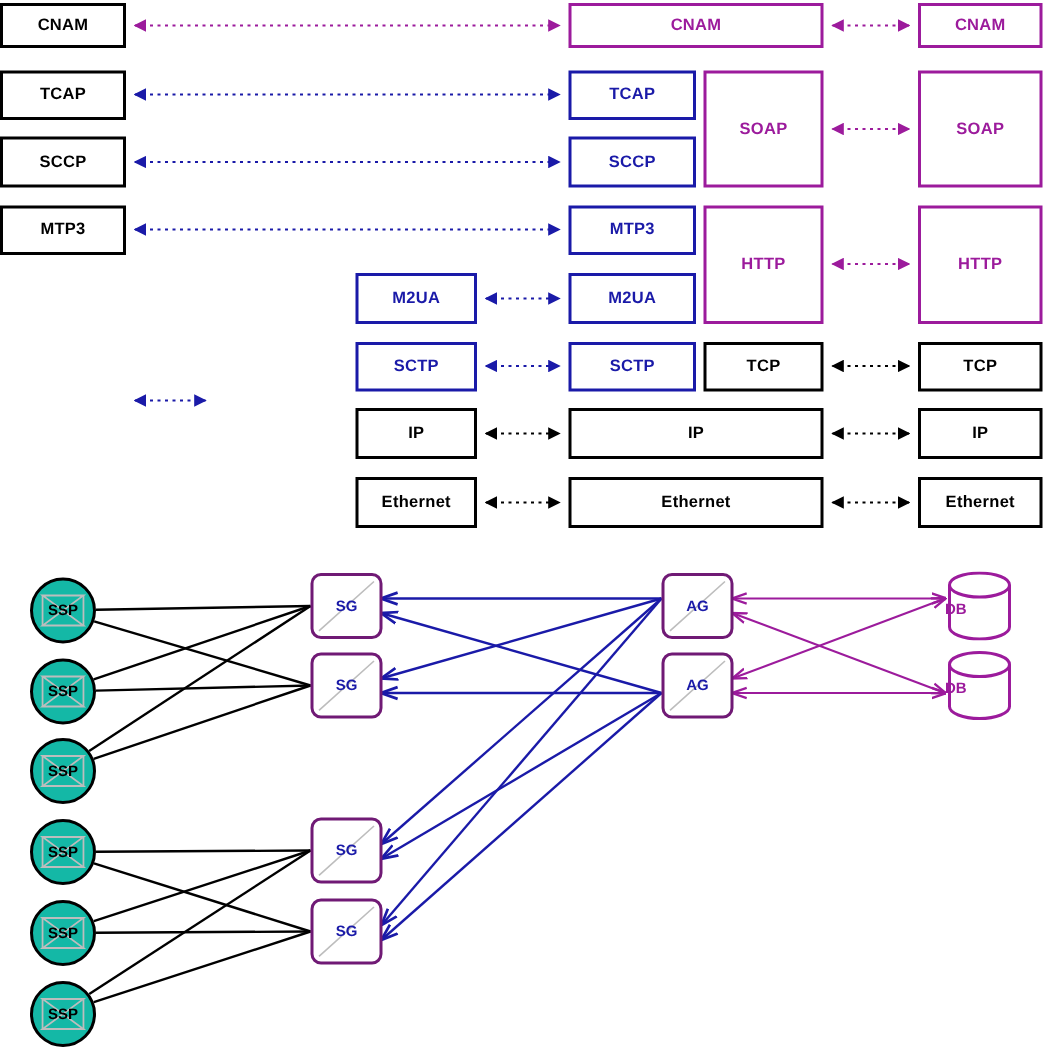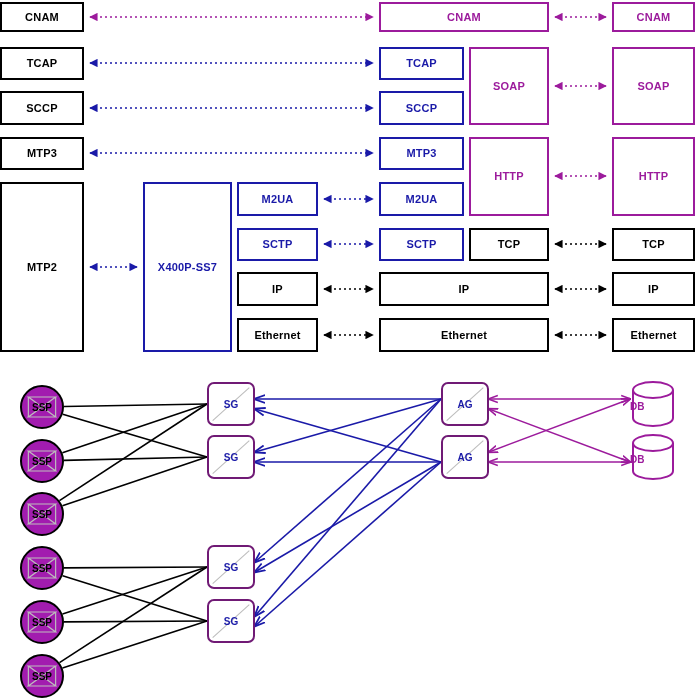--- a/index.html
+++ b/index.html
@@ -24,21 +24,21 @@
   .pbox.black{border:2px solid #000000;color:#000000;}
   .pbox.blue {border:2px solid #1a1aa8;color:#1a1aa8;}
   .pbox.purple{border:2px solid #9c1b9c;color:#9c1b9c;}
 
   
   .ssp{
     position:absolute;
     width:44px;height:44px;
     box-sizing:border-box;
     border:2px solid #000;border-radius:50%;
-    background:#a21caf;
+    background:#14b8a6;
     display:flex;align-items:center;justify-content:center;
     font-size:10px;font-weight:bold;color:#000;
     overflow:hidden;
   }
   .ssp .glyph{position:absolute;inset:0;}
   .ssp .lbl{position:relative;z-index:2;}
 
   
   .nrect{
     position:absolute;
@@ -114,26 +114,20 @@
         <span>CNAM</span>
       </div>
       <div class="pbox black" style="left: 0px; top: 47px; width: 84px; height: 33px;">
         <span>TCAP</span>
       </div>
       <div class="pbox black" style="left: 0px; top: 91px; width: 84px; height: 34px;">
         <span>SCCP</span>
       </div>
       <div class="pbox black" style="left: 0px; top: 137px; width: 84px; height: 33px;">
         <span>MTP3</span>
-      </div>
-      <div class="pbox black" style="left: 0px; top: 182px; width: 84px; height: 170px;">
-        <span>MTP2</span>
-      </div>
-      <div class="pbox blue" style="left: 143px; top: 182px; width: 89px; height: 170px;">
-        <span>X400P-SS7</span>
       </div>
       <div class="pbox blue" style="left: 237px; top: 182px; width: 81px; height: 34px;">
         <span>M2UA</span>
       </div>
       <div class="pbox blue" style="left: 237px; top: 228px; width: 81px; height: 33px;">
         <span>SCTP</span>
       </div>
       <div class="pbox black" style="left: 237px; top: 272px; width: 81px; height: 34px;">
         <span>IP</span>
       </div>

